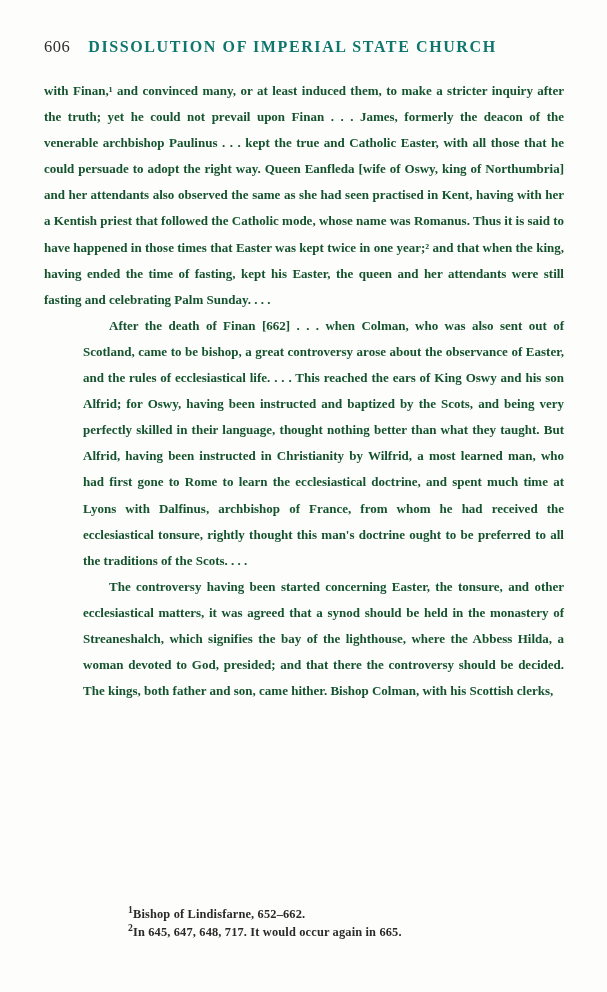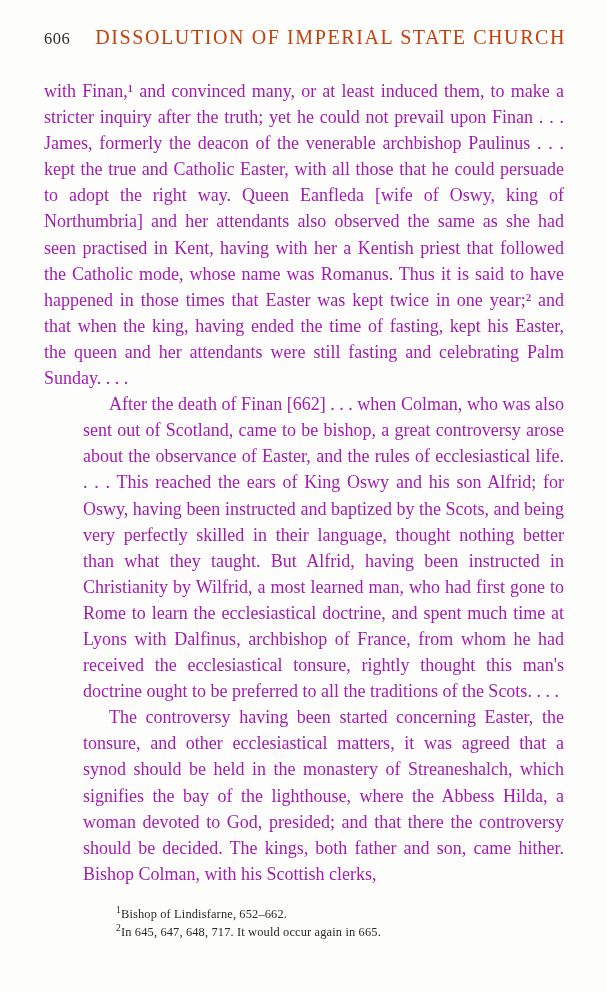--- a/index.html
+++ b/index.html
@@ -18,62 +18,64 @@
   .page {
     position: absolute;
     left: 0; top: 0;
     width: 607px;
     height: 992px;
     background: #fdfdfb;
   }
   .header {
     position: absolute;
     left: 44px;
-    top: 26px;
+    top: 37px;
     width: 520px;
     display: flex;
     align-items: baseline;
-    gap: 7px;
   }
   .folio {
     font-size: 16.5px;
     letter-spacing: 0.5px;
     color: #2e2e2e;
     margin-right: 18px;
   }
   .running-title {
-    font-size: 20px;
+    font-size: 16px;
     letter-spacing: 1.6px;
-    color: #c2410c;
+    color: #0f766e;
     white-space: nowrap;
+    font-weight: bold;
   }
   .body-text {
     position: absolute;
     left: 44px;
     top: 78px;
     width: 520px;
   }
   .para {
     margin: 0 0 0 0;
-    font-size: 18px;
+    font-size: 13px;
     line-height: 26.1px;
     text-align: justify;
     text-justify: inter-word;
-    color: #a21caf;
+    color: #14532d;
     hyphens: manual;
+    font-weight: bold;
   }
   .para.indent {
     text-indent: 26px;
     margin-left: 39px;
   }
   .footnotes {
     position: absolute;
-    left: 116px;
+    left: 128px;
     top: 906px;
     width: 420px;
+    font-weight: bold;
   }
   .footnote {
     font-size: 12.4px;
     line-height: 17.5px;
     color: #2a2a2a;
     letter-spacing: 0.15px;
     white-space: nowrap;
   }
   .fn-mark {
     font-size: 0.78em;

